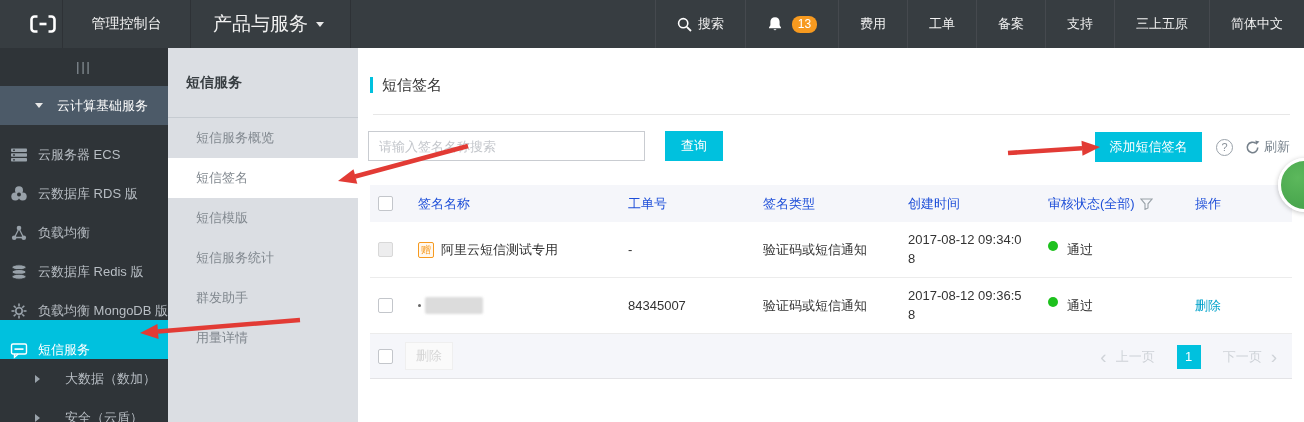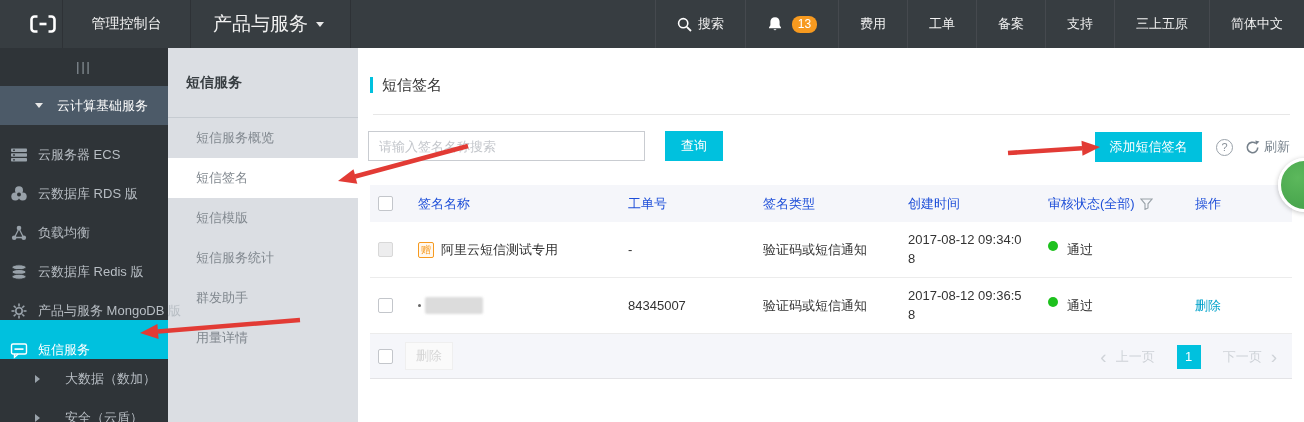--- a/index.html
+++ b/index.html
@@ -195,21 +195,21 @@
             <line x1="1.5" y1="9" x2="4.5" y2="9"></line>
             <line x1="13.5" y1="9" x2="16.5" y2="9"></line>
             <line x1="3.7" y1="3.7" x2="5.8" y2="5.8"></line>
             <line x1="14.3" y1="3.7" x2="12.2" y2="5.8"></line>
             <line x1="3.7" y1="14.3" x2="5.8" y2="12.2"></line>
             <line x1="14.3" y1="14.3" x2="12.2" y2="12.2"></line>
           </g>
           <circle cx="9" cy="9" r="3.2" fill="none" stroke="#98a1a9" stroke-width="1.6"></circle>
         </svg>
     </span>
-    <span class="slbl">产品与服务 MongoDB 版</span>
+    <span class="slbl">负载均衡 MongoDB 版</span>
   </div>
   <div class="side-item selected">
     <span class="sicon">
       <svg width="18" height="18" viewBox="0 0 18 18">
           <g fill="none" stroke="#fff" stroke-width="1.4">
             <rect x="1.5" y="3" width="15" height="10" rx="1.5"></rect>
             <path d="M4.5 13 L4.5 16.2 L8.2 13"></path>
           </g>
           <rect x="4.5" y="7.3" width="9" height="1.6" fill="#fff"></rect>
         </svg>

